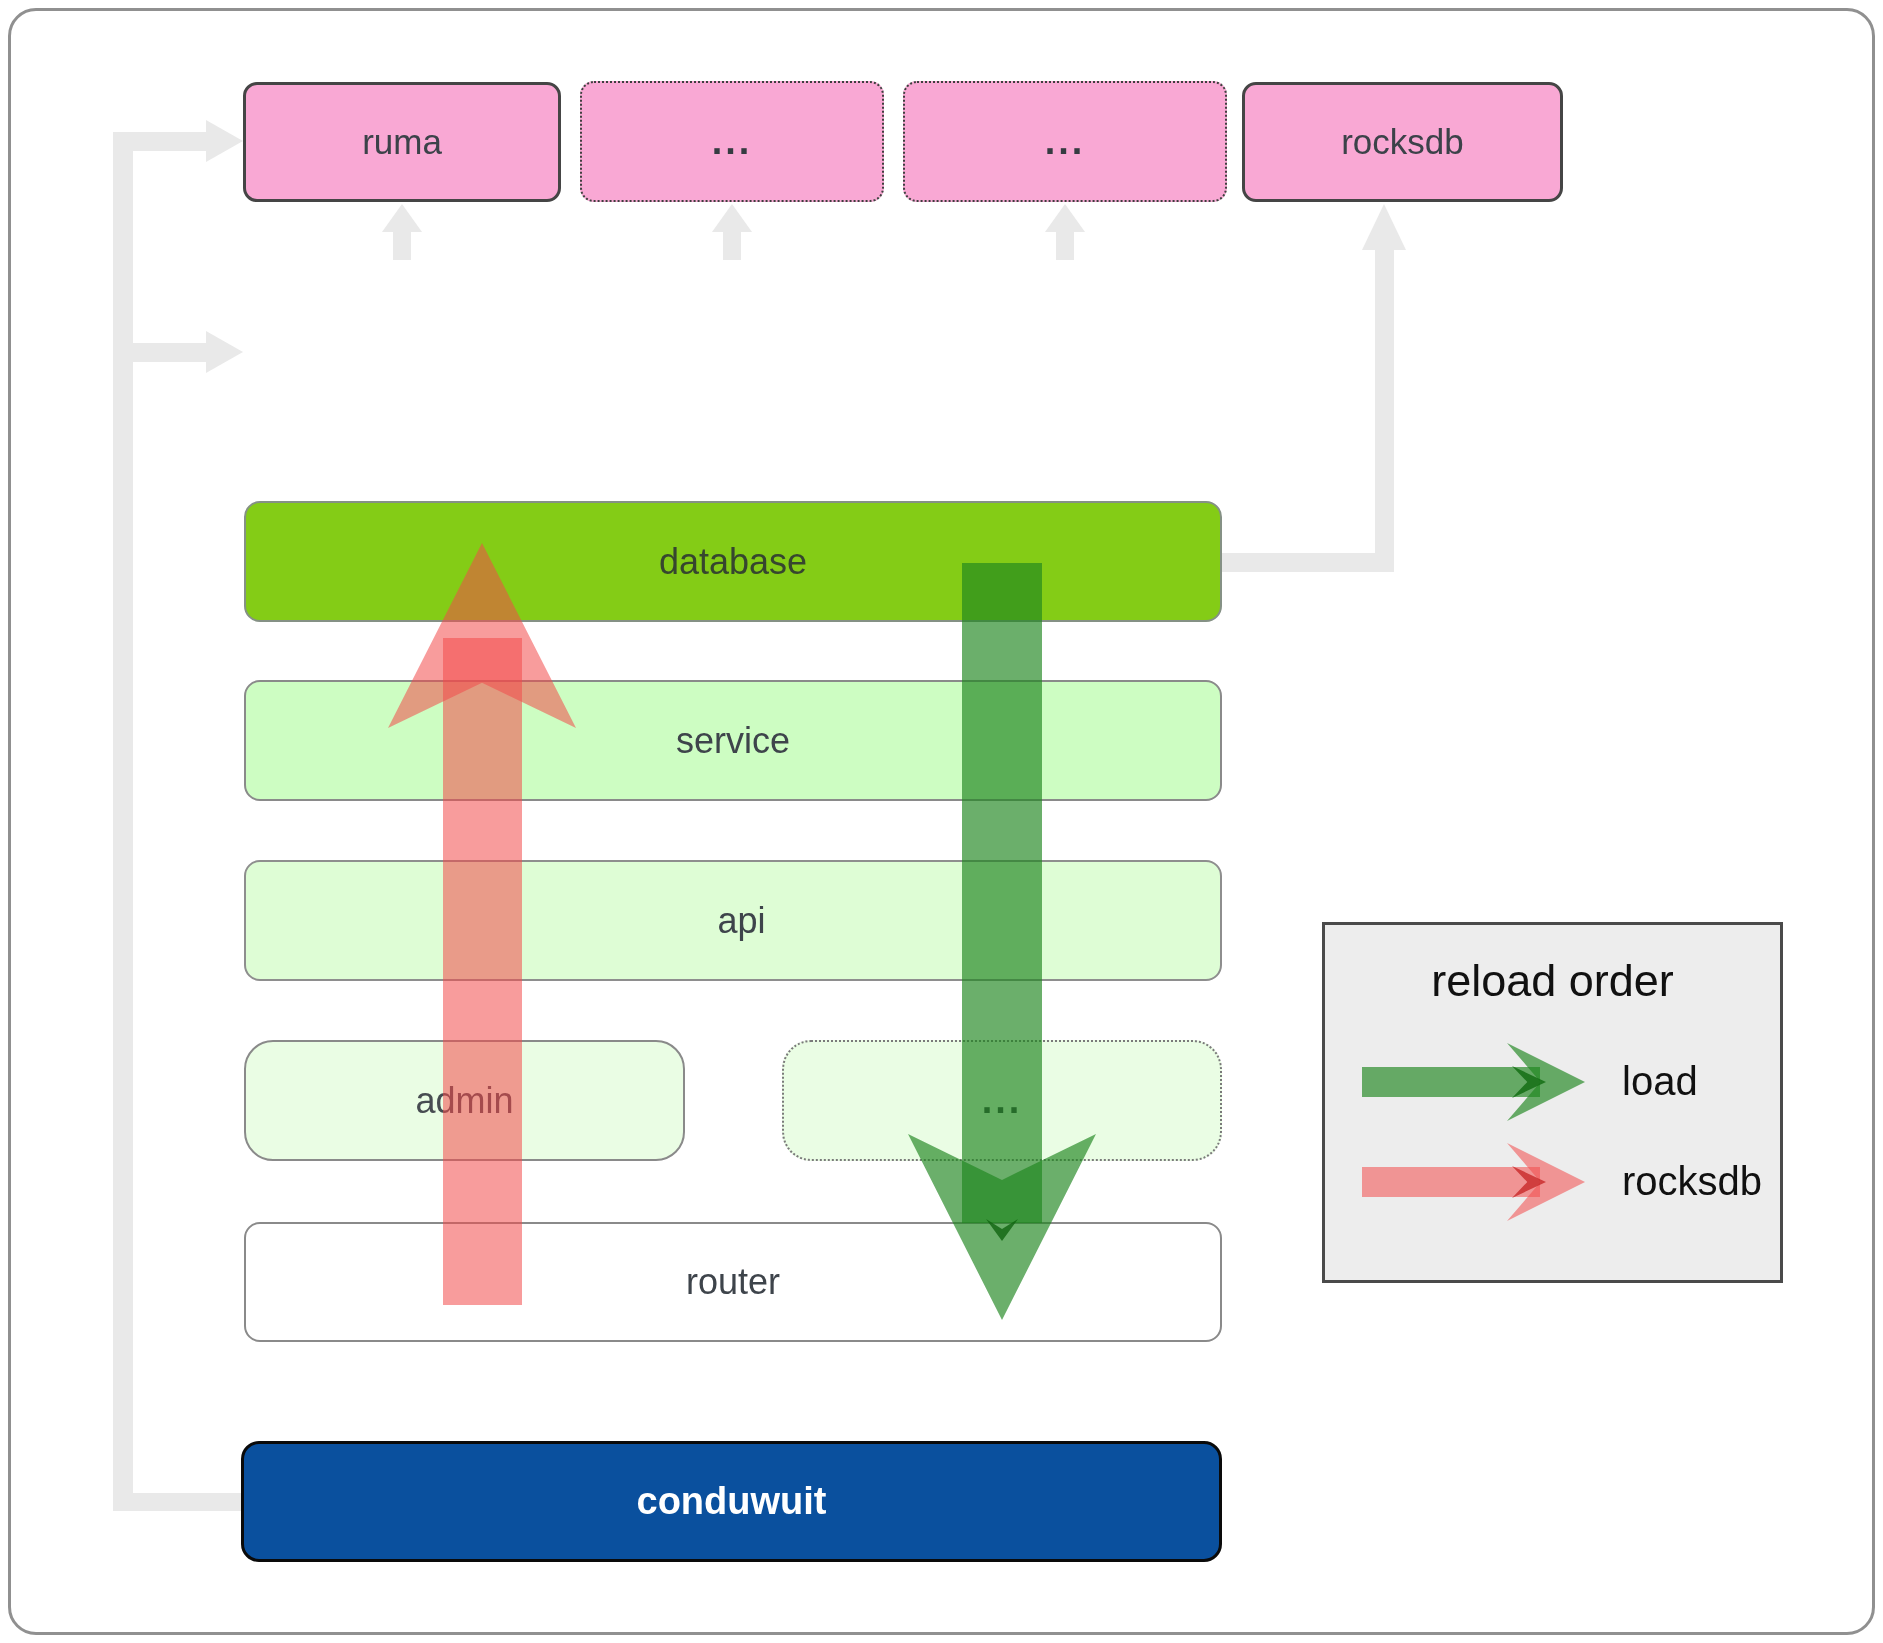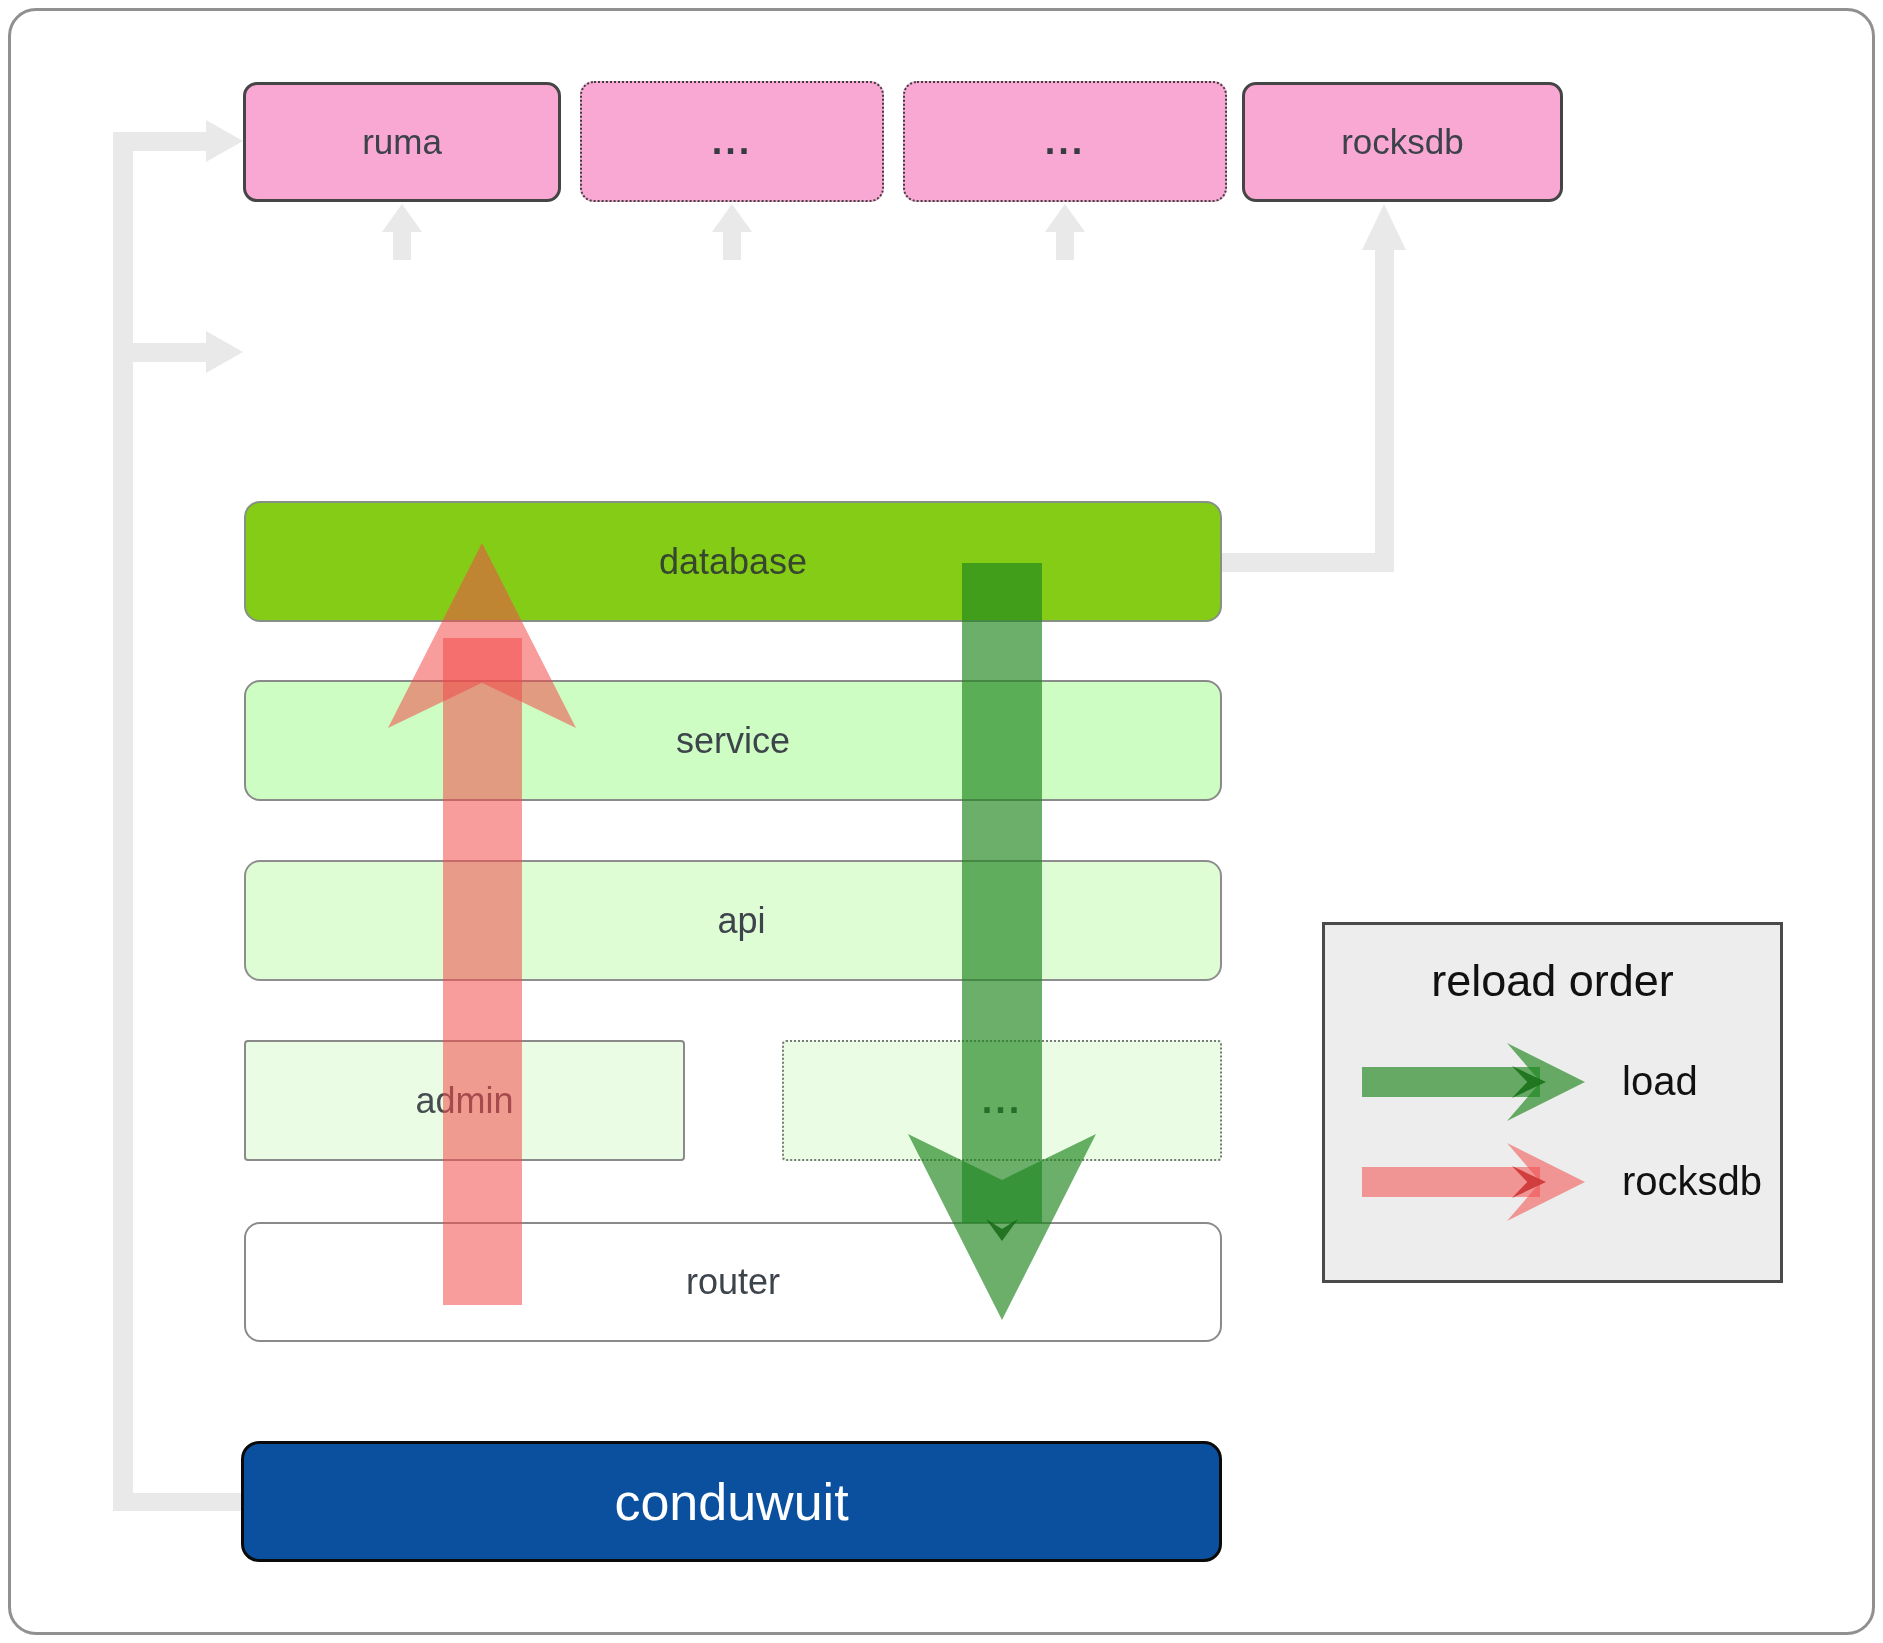--- a/index.html
+++ b/index.html
@@ -10,24 +10,24 @@
        font-size:36px;color:#3e444b;box-sizing:border-box;}
   
   .mod{background:#f9a8d4;border:3px solid #454545;border-radius:14px;font-size:35px;color:#3c4249;}
   .mod.dotted{border:2px dotted #3f3f3f;}
   .dots{font-weight:700;font-size:38px;letter-spacing:3px;color:#353b41;}
   
   .core{background:#d4e7fa;border:3px solid #8a8a8a;border-radius:18px;}
   .database{background:#84cc16;border:2px solid #859185;border-radius:16px;color:#36462f;}
   .service{background:#cdfdc2;border:2px solid #8a8a8a;border-radius:16px;}
   .api{background:#defdd5;border:2px solid #8e8e8e;border-radius:16px;}
-  .adminb{background:#eafde4;border:2px solid #8a8a8a;border-radius:4px;color:#474c51;text-align:right;}
+  .adminb{background:#eafde4;border:2px solid #8a8a8a;border-radius:29px;color:#474c51;text-align:right;}
   .adminb.dotted{border:2px dotted #7a7a7a;}
   .router{background:#ffffff;border:2px solid #8a8a8a;border-radius:16px;}
-  .conduwuit{background:#0a509e;border:3px solid #0a0a0a;border-radius:18px;color:#ffffff;font-size:52px;font-weight:400;}
+  .conduwuit{background:#0a509e;border:3px solid #0a0a0a;border-radius:18px;color:#ffffff;font-size:38px;font-weight:700;}
   
   .conn{position:absolute;background:#e9e9e9;}
   .tri{position:absolute;width:0;height:0;}
   .tri.right{border-top:21px solid transparent;border-bottom:21px solid transparent;border-left:37px solid #e9e9e9;}
   .tri.up{border-left:20px solid transparent;border-right:20px solid transparent;border-bottom:28px solid #e9e9e9;}
   .tri.up-big{border-left:22px solid transparent;border-right:22px solid transparent;border-bottom:46px solid #e9e9e9;}
   
   .red-fill{background:rgba(242,75,75,0.55);}
   .green-fill{background:rgba(30,134,30,0.66);}
   .shape{position:absolute;}

